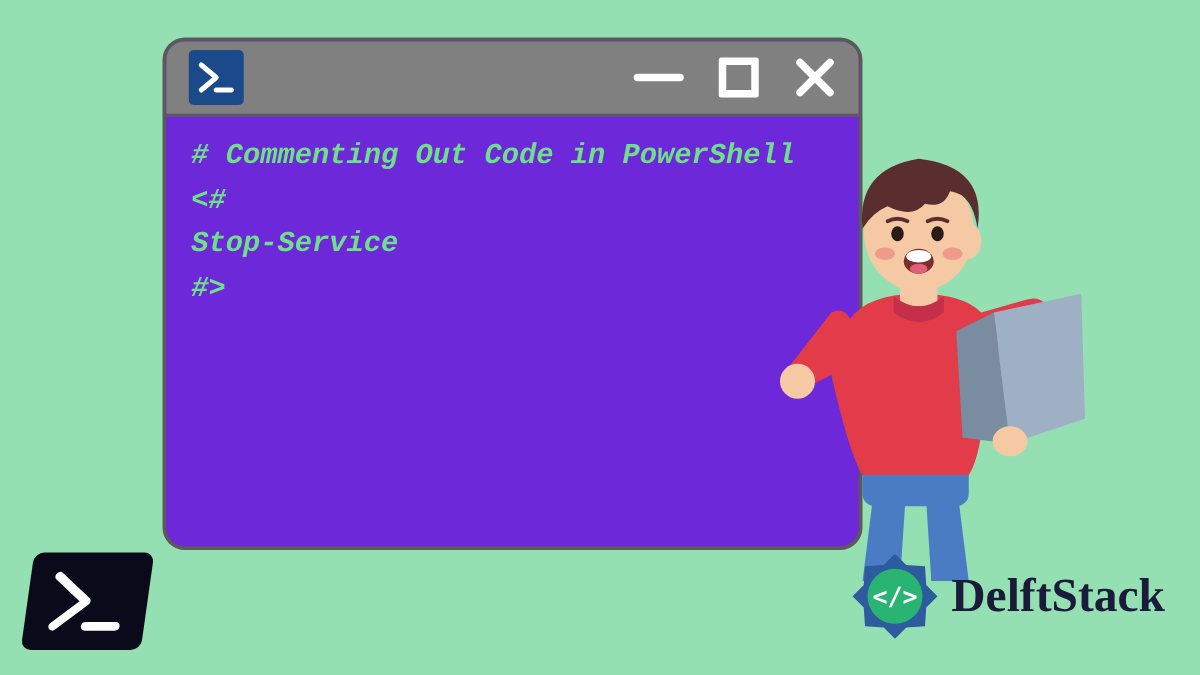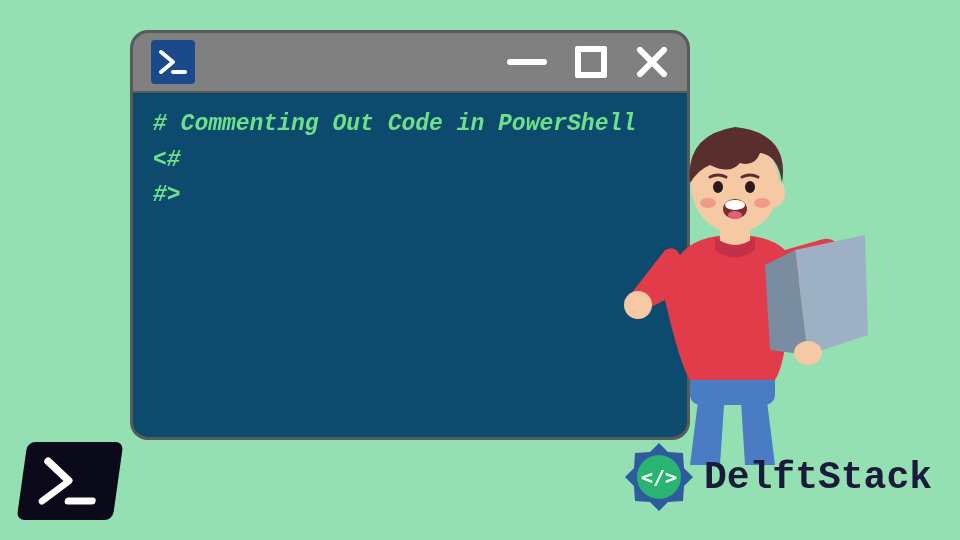--- a/index.html
+++ b/index.html
@@ -10,21 +10,21 @@
     position: relative;
     font-family: monospace;
     overflow: hidden;
   }
   .terminal-window {
     position: absolute;
     left: 130px;
     top: 30px;
     width: 560px;
     height: 410px;
-    background: #0c4a6e;
+    background: #6d28d9;
     border-radius: 18px;
     border: 3px solid #5a5a5a;
     overflow: hidden;
   }
   .titlebar {
     height: 60px;
     background: #808080;
     border-bottom: 2px solid #5a5a5a;
     display: flex;
     align-items: center;
@@ -106,21 +106,21 @@
     display: flex;
     align-items: center;
     gap: 8px;
   }
   .ds-badge {
     width: 74px;
     height: 74px;
     position: relative;
   }
   .ds-text {
-    font-family: Liberation Mono, monospace;
+    font-family: Liberation Serif, serif;
     font-size: 38px;
     font-weight: 600;
     color: #1a1a3a;
     font-style: normal;
   }
   .character {
     position: absolute;
     right: 90px;
     top: 105px;
     width: 280px;
@@ -142,20 +142,21 @@
       <div class="ctrl-line"></div>
       <div class="ctrl-box"></div>
       <div class="ctrl-x"></div>
     </div>
   </div>
   <div class="code-area">
     <div class="code-line"># Commenting Out Code in PowerShell</div>
     <div class="code-line">&lt;#</div>
     <div class="code-line"></div>
     <div class="code-line"></div>
+    <div class="code-line">Stop-Service</div>
     <div class="code-line">#&gt;</div>
   </div>
 </div>
 
 <div class="character">
   <svg viewBox="0 0 280 360" width="280" height="360">
 
     <path d="M110 280 L100 360 L130 360 L135 285 Z" fill="#4a7cc4"></path>
     <path d="M150 280 L155 360 L185 360 L175 280 Z" fill="#4a7cc4"></path>
     <rect x="100" y="260" width="85" height="40" rx="10" fill="#4a7cc4"></rect>

